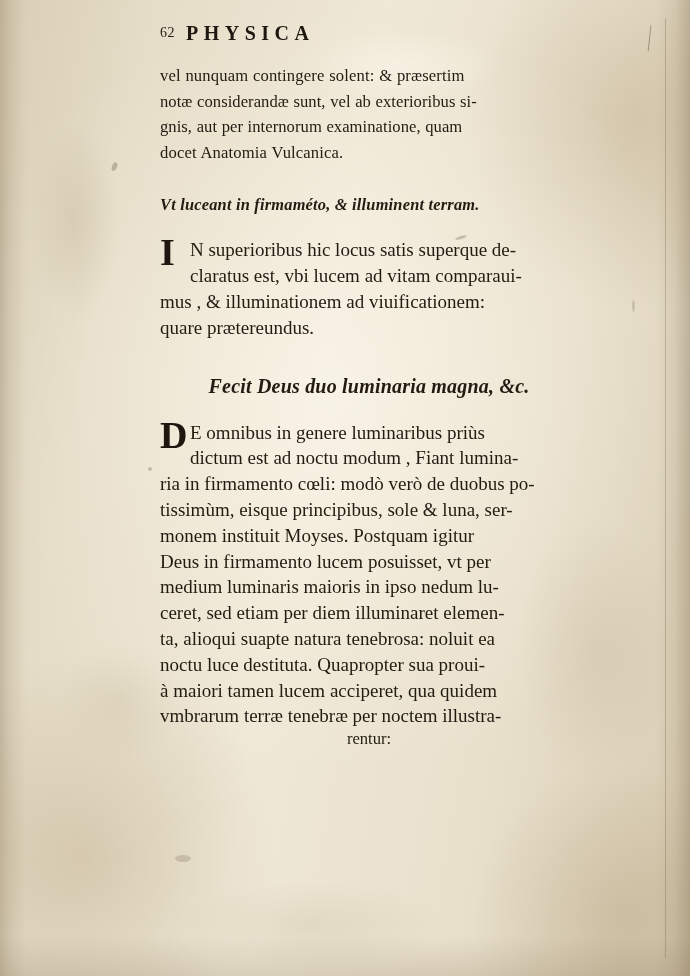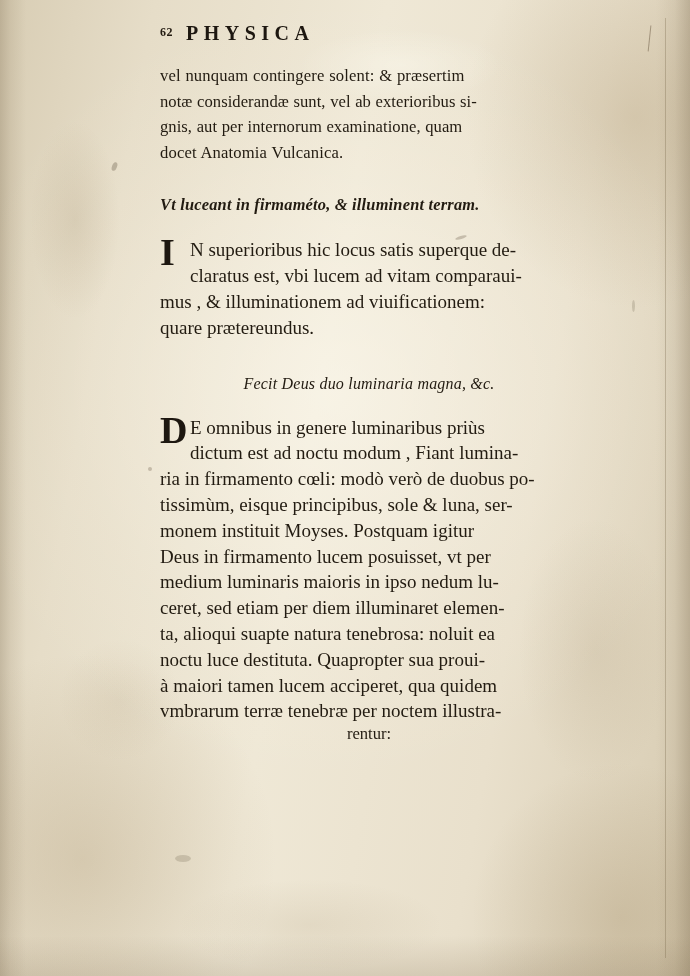--- a/index.html
+++ b/index.html
@@ -73,22 +73,22 @@
   .running-head {
     display: flex;
     align-items: baseline;
     margin-bottom: 18px;
     position: relative;
   }
   .folio {
     position: absolute;
     left: 0;
     top: 3px;
-    font-size: 12px;
-    font-weight: bold;
+    font-size: 14px;
+    font-weight: normal;
     color: #241c12;
     letter-spacing: 0.5px;
   }
   .head-title {
     width: 100%;
     text-align: left;
     font-size: 20px;
     font-weight: bold;
     letter-spacing: 5.5px;
     color: #1d1710;
@@ -114,22 +114,22 @@
     margin: 30px 0 0 0;
     font-size: 16.4px;
     font-style: italic;
     font-weight: bold;
     color: #221b11;
     text-align: left;
     letter-spacing: 0.2px;
   }
   h2.subhead.centered {
     text-align: center;
-    font-weight: normal;
-    font-size: 16px;
+    font-weight: bold;
+    font-size: 20px;
     margin-top: 34px;
   }
 
   
   .dropcap-para {
     position: relative;
     margin-top: 22px;
   }
   .dropcap {
     position: absolute;

